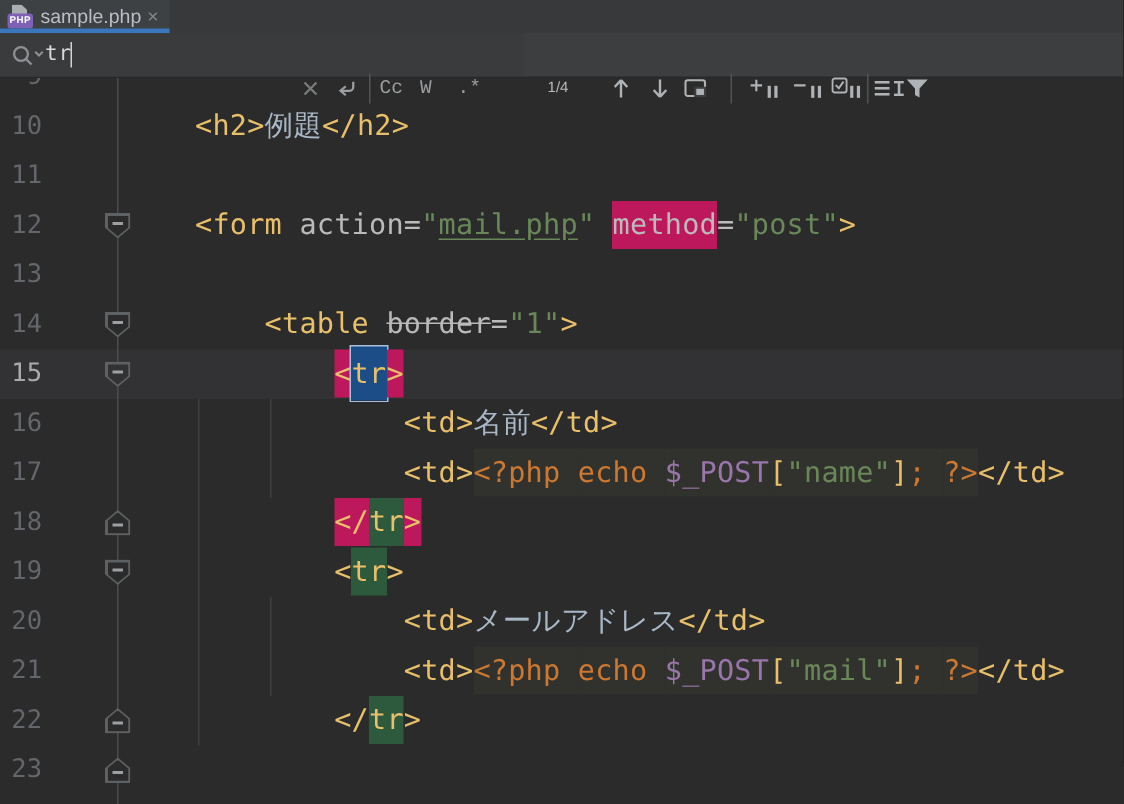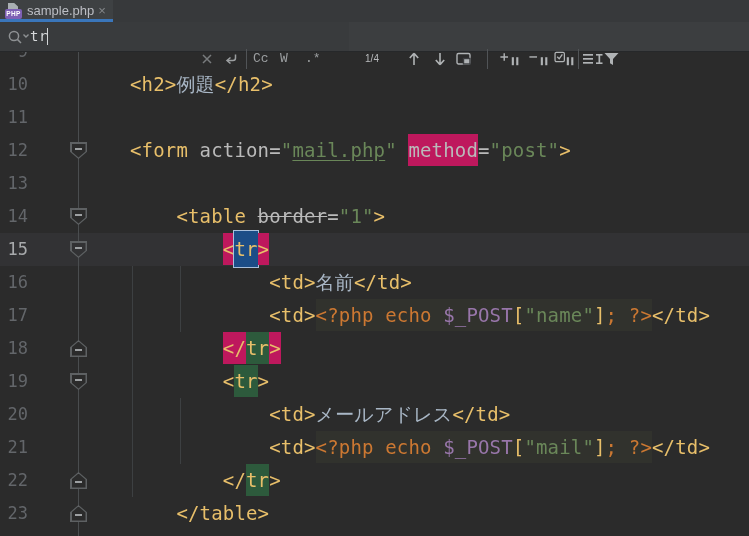--- a/index.html
+++ b/index.html
@@ -125,21 +125,20 @@
         <div class="row" style="top: 409px;">
           <div class="lnum">21</div>
           <div class="code"><span class="c-plain">            </span><span class="c-tag">&lt;td&gt;</span><span class="c-kw b-php">&lt;?php </span><span class="c-kw b-php">echo </span><span class="c-var b-php">$_POST</span><span class="c-br b-php">[</span><span class="c-str b-php">"mail"</span><span class="c-br b-php">]</span><span class="c-kw b-php">; </span><span class="c-kw b-php">?&gt;</span><span class="c-tag">&lt;/td&gt;</span></div>
         </div>
         <div class="row" style="top: 442px;">
           <div class="lnum">22</div>
           <div class="code"><span class="c-plain">        </span><span class="c-tag">&lt;/</span><span class="c-tag b-match">tr</span><span class="c-tag">&gt;</span></div>
         </div>
         <div class="row" style="top: 475px;">
           <div class="lnum">23</div>
-          <div class="code"><span class="c-plain">    </span><span class="c-tag">&lt;/table&gt;</span></div>
         </div>
       </div>
     <div class="vline" style="left:78px;top:0;height:514px;"></div>
     <div class="guide" style="left:132px;top:244px;height:231px;"></div>
     <div class="guide" style="left:180px;top:244px;height:66px;"></div>
     <div class="guide" style="left:180px;top:376px;height:66px;"></div>
     <div id="folds">
         <div class="fold down" style="top: 120px;">
           <div class="outer"></div>
           <div class="inner"></div>

